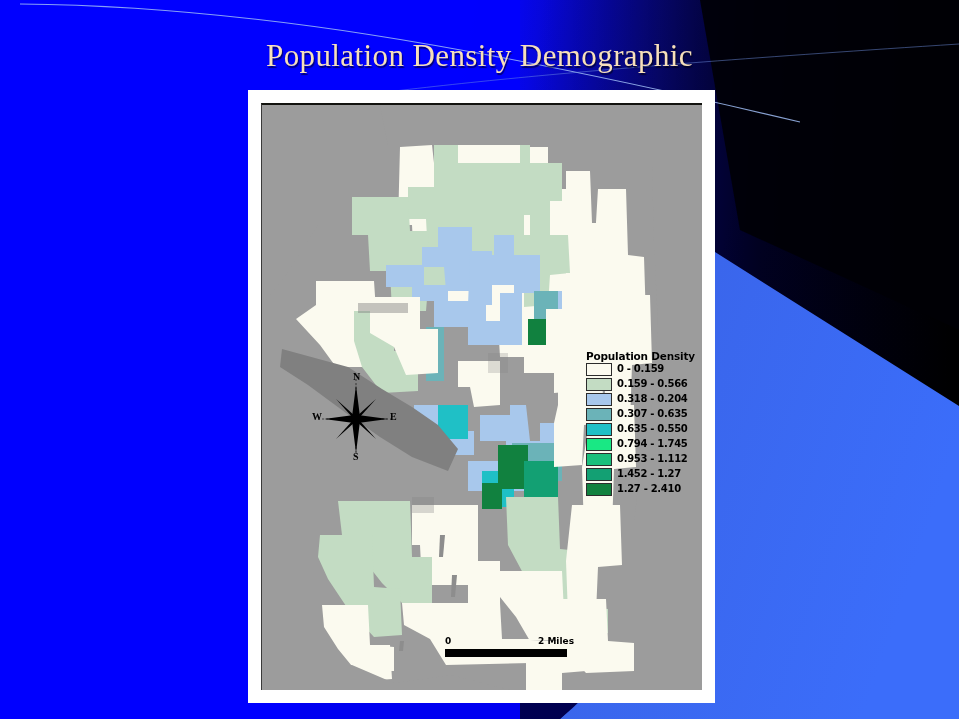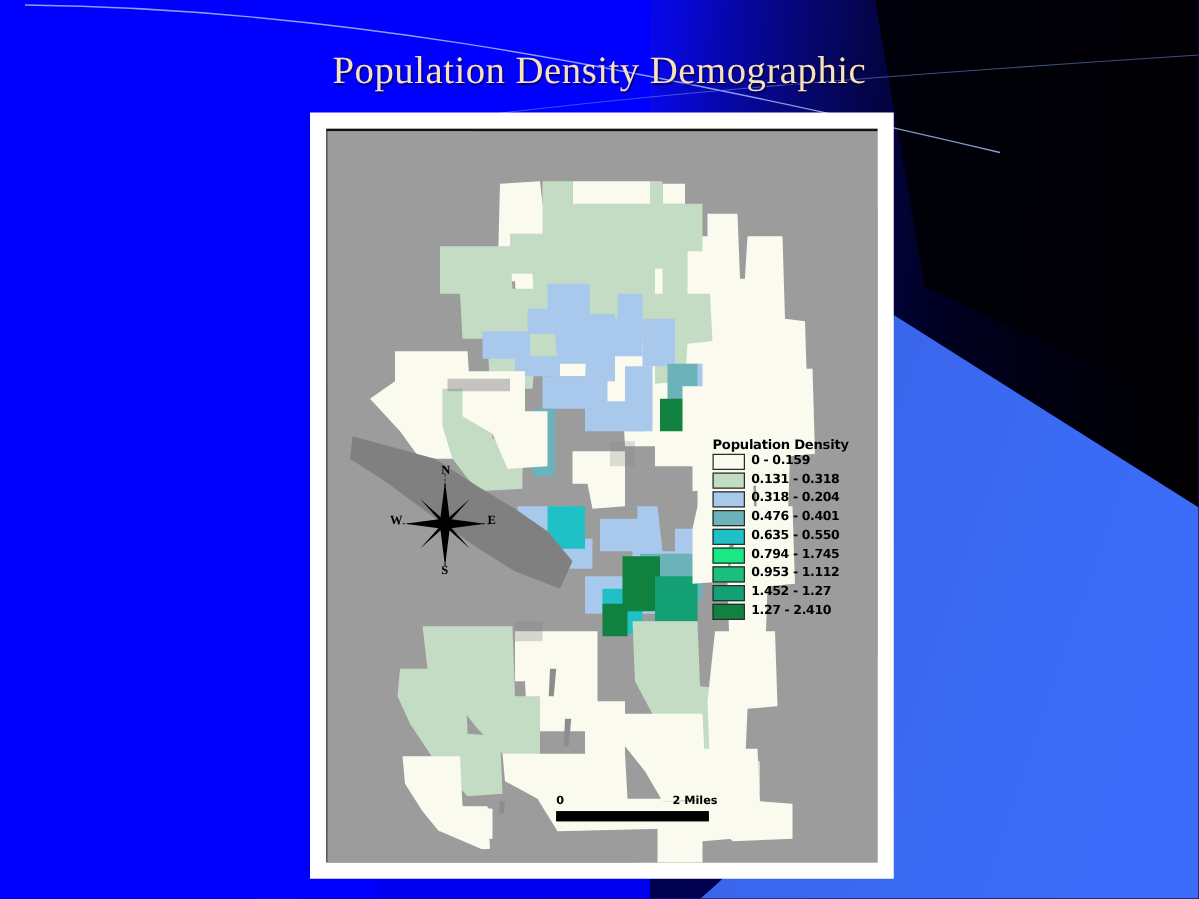--- a/index.html
+++ b/index.html
@@ -46,21 +46,21 @@
     background:#9c9c9c;
     border-top:2px solid #12130f;
     border-left:1px solid #3a3a3a;
     box-sizing:border-box;
     overflow:hidden;
   }
   #mapsvg{position:absolute;left:0;top:0;}
 
   
   #legend{
-    position:absolute; left:308px; top:245px;
+    position:absolute; left:324px; top:245px;
     width:118px;
   }
   #legend-title{
     font-family:"DejaVu Sans",sans-serif;
     font-weight:bold;
     font-size:10.5px;
     color:#000;
     letter-spacing:-0.2px;
     white-space:nowrap;
     margin-bottom:1px;
@@ -276,29 +276,29 @@
 
       <div id="legend">
         <div id="legend-title">Population Density</div>
 
         <div class="legend-row">
           <span class="legend-sw" style="background:#fbfaef"></span>
           <span class="legend-lab">0 - 0.159</span>
         </div>
         <div class="legend-row">
           <span class="legend-sw" style="background:#c3dcc3"></span>
-          <span class="legend-lab">0.131 - 0.318</span>
+          <span class="legend-lab">0.159 - 0.566</span>
         </div>
         <div class="legend-row">
           <span class="legend-sw" style="background:#a8c8ec"></span>
           <span class="legend-lab">0.318 - 0.204</span>
         </div>
         <div class="legend-row">
           <span class="legend-sw" style="background:#6bb3b8"></span>
-          <span class="legend-lab">0.476 - 0.401</span>
+          <span class="legend-lab">0.307 - 0.635</span>
         </div>
         <div class="legend-row">
           <span class="legend-sw" style="background:#1fc0c6"></span>
           <span class="legend-lab">0.635 - 0.550</span>
         </div>
         <div class="legend-row">
           <span class="legend-sw" style="background:#19e884"></span>
           <span class="legend-lab">0.794 - 1.745</span>
         </div>
         <div class="legend-row">

